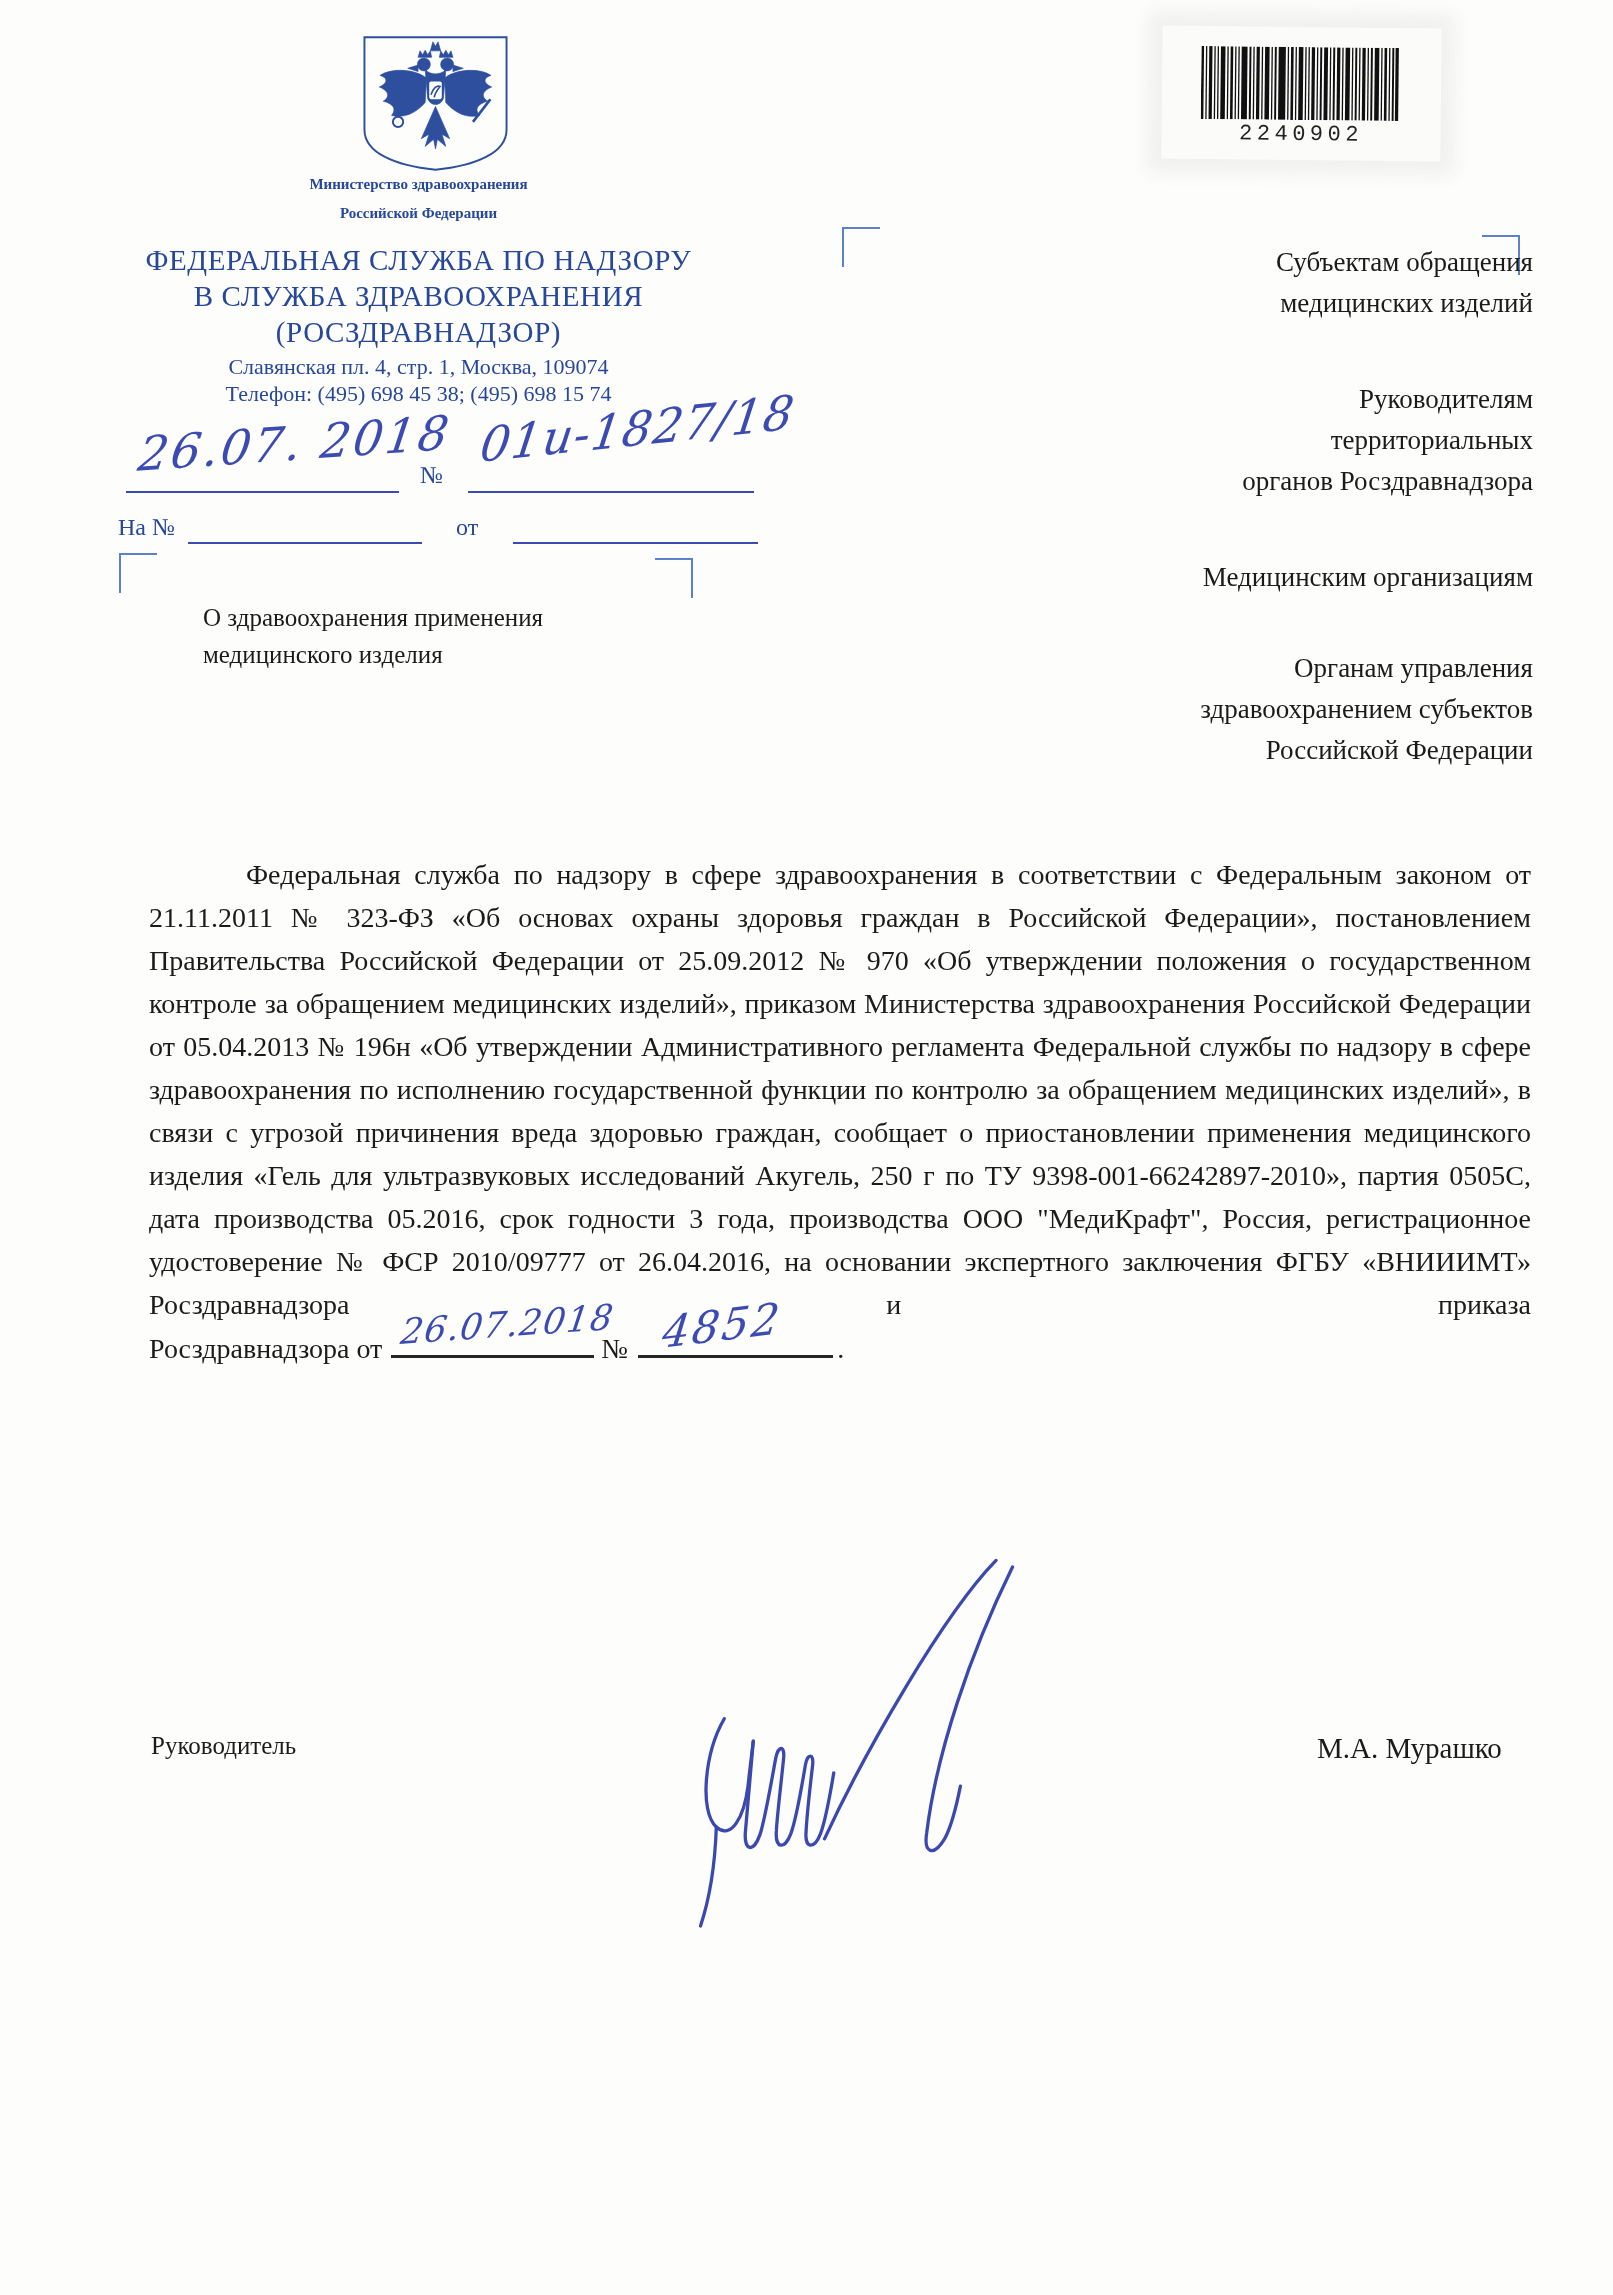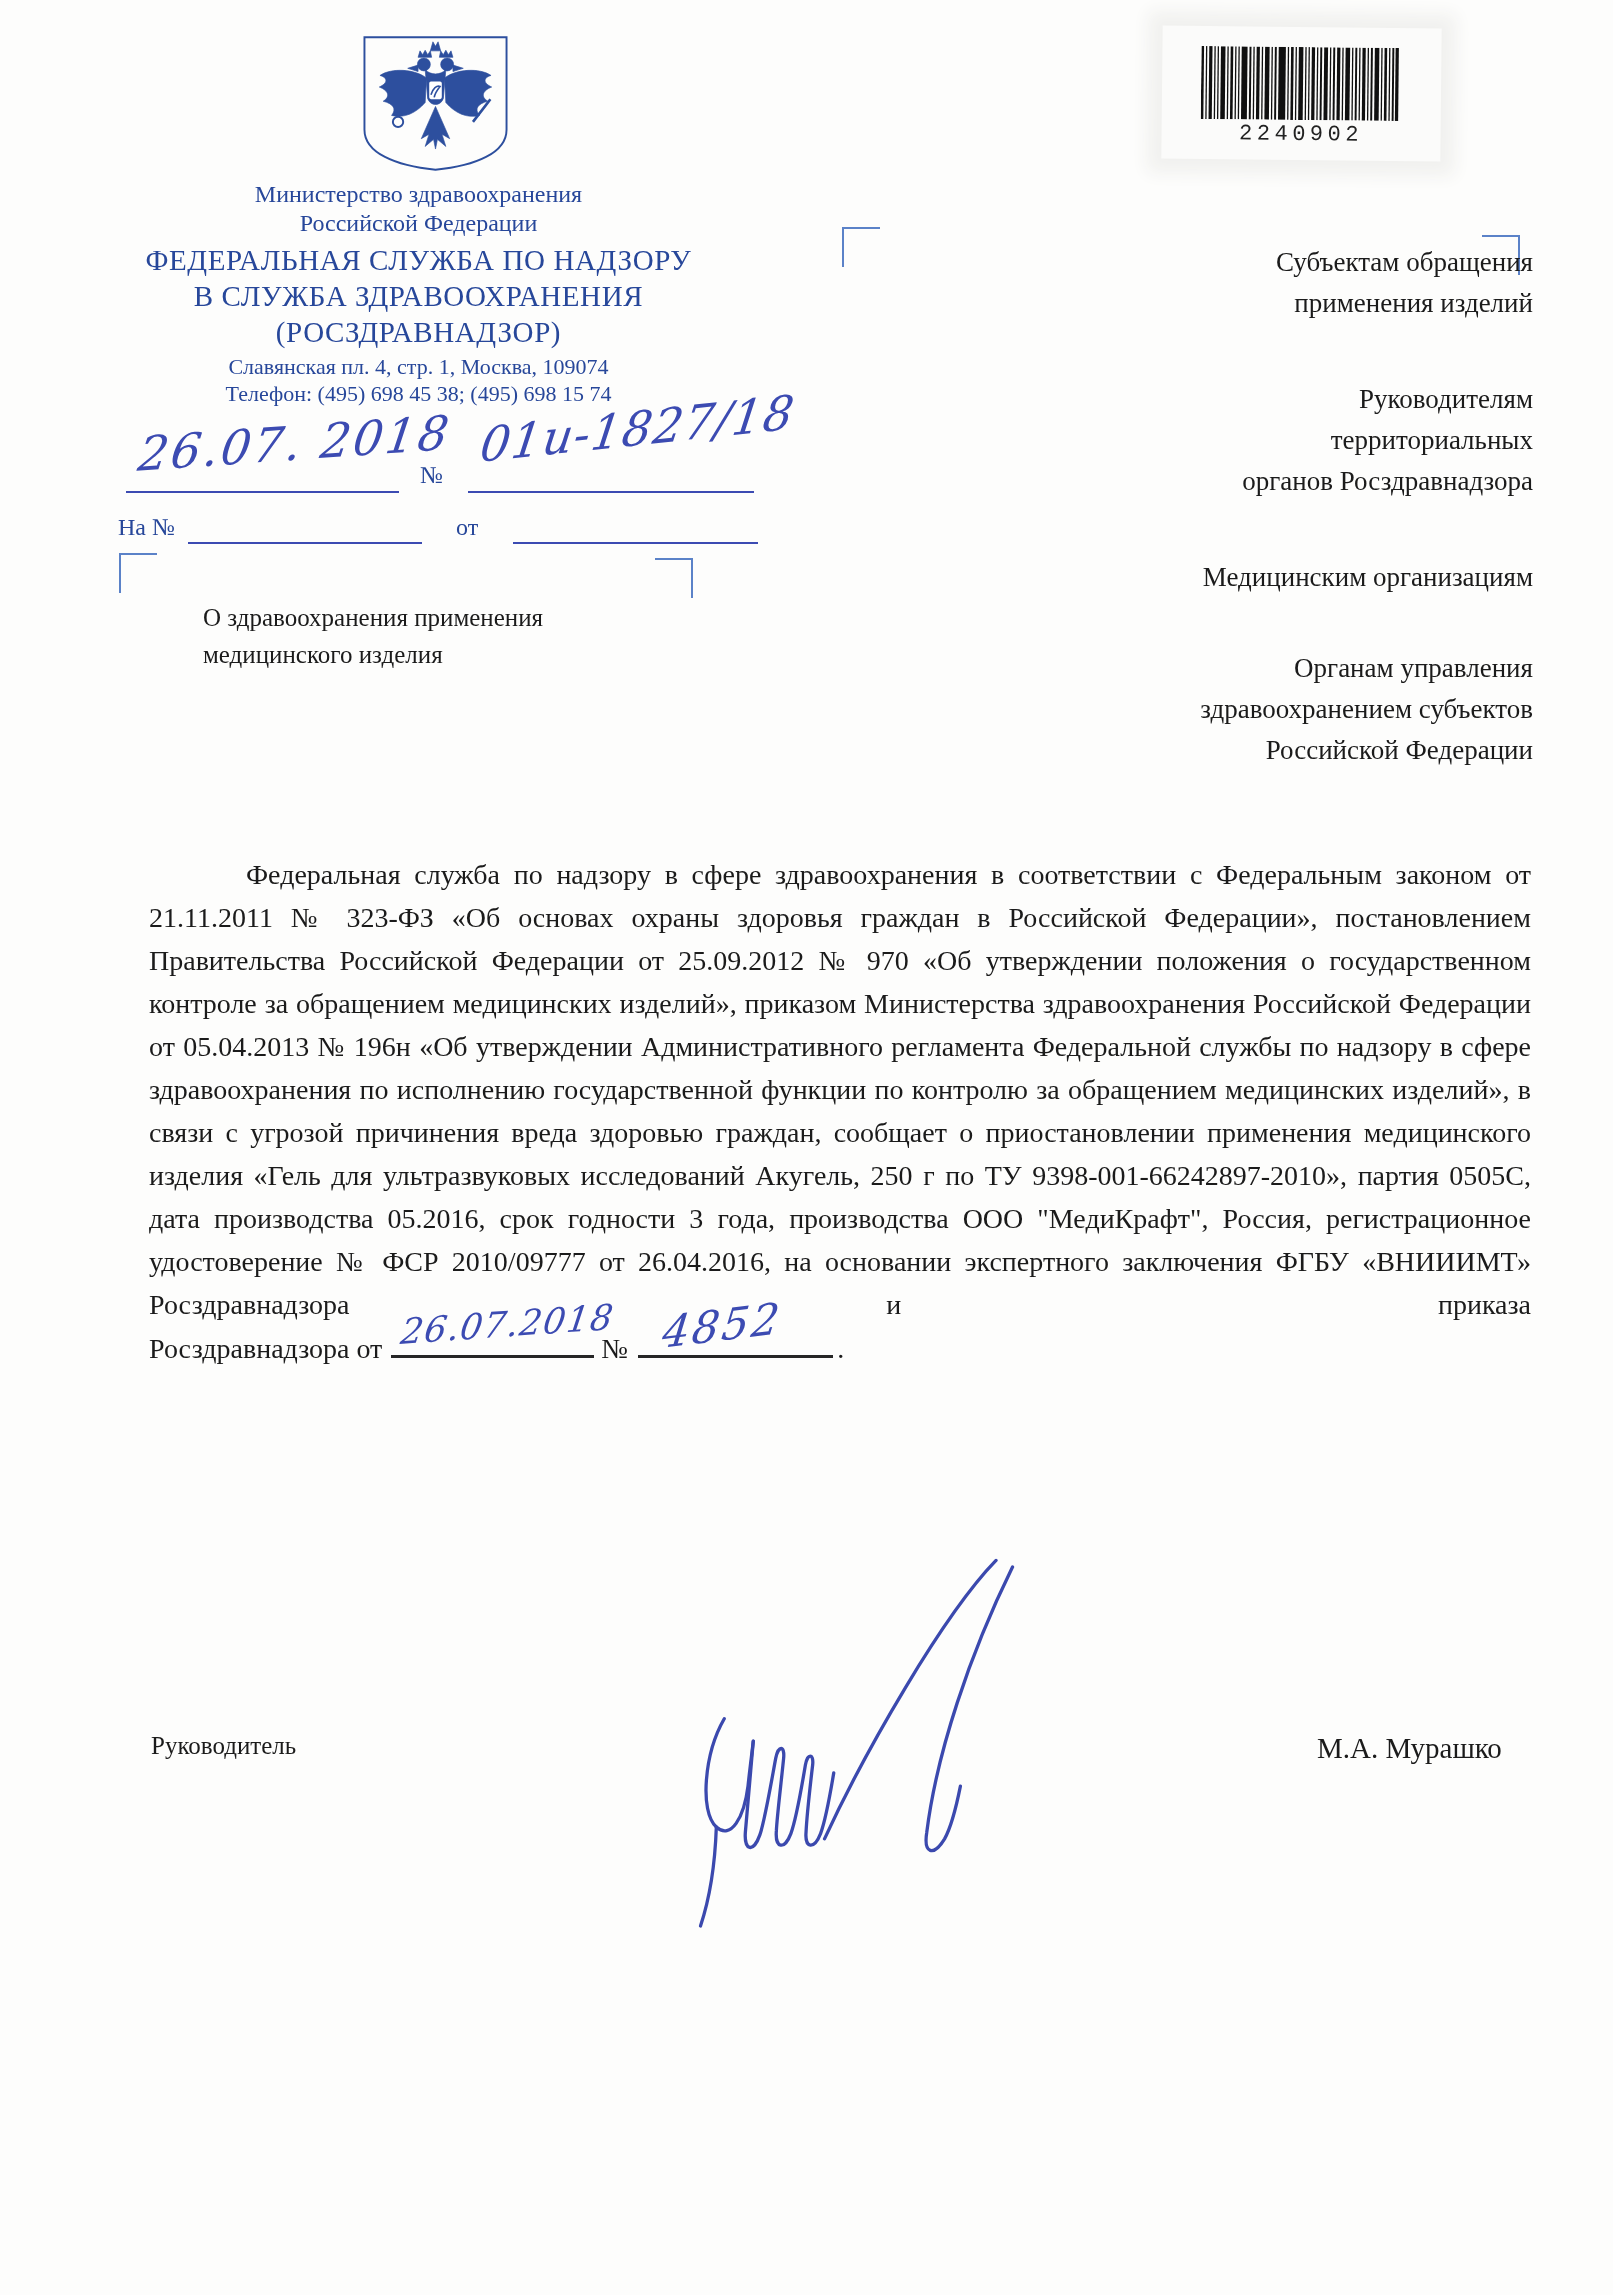--- a/index.html
+++ b/index.html
@@ -14,21 +14,21 @@
     position:relative;
     width:1614px;height:2295px;
     background:#fdfdfc;
     overflow:hidden;
     font-family:"Liberation Serif", serif;
     color:var(--text-black);
   }
   
   .letterhead{position:absolute;left:84px;top:0;width:669px;text-align:center;color:var(--header-blue);}
   .emblem{position:absolute;left:274px;top:34px;width:155px;height:139px;}
-  .ministry{position:absolute;left:0;top:180px;width:100%;font-size:24px;font-weight:normal;line-height:29px;}
+  .ministry{position:absolute;left:0;top:170px;width:100%;font-size:15px;font-weight:bold;line-height:29px;}
   .agency{position:absolute;left:0;top:242px;width:100%;font-size:29px;font-weight:normal;line-height:36px;letter-spacing:0.6px;}
   .contact{position:absolute;left:0;top:353px;width:100%;font-size:22px;line-height:27px;}
   
   .ref-row{position:absolute;left:123px;top:448px;width:649px;height:84px;color:var(--header-blue);}
   .ref-underline{position:absolute;border-bottom:2.6px solid var(--ink-blue);}
   .u-date{left:3.2px;top:0;width:273px;height:45px;}
   .u-num{left:345px;top:0;width:286px;height:45px;}
   .numero{position:absolute;left:297px;top:14.3px;font-size:24px;}
   .hand{
     font-family:"DejaVu Serif", serif;
@@ -193,21 +193,21 @@
           <rect x="294" width="3" height="112"></rect>
         <rect x="299" width="5" height="112"></rect>
       </g>
     </svg>
     <div class="barcode-number">2240902</div>
   </div>
 
   <div class="recipients">
     <div class="rec-g rec-g1">
       <div>Субъектам обращения</div>
-      <div>применения изделий</div>
+      <div>медицинских изделий</div>
     </div>
     <div class="rec-g rec-g2">
       <div>Руководителям</div>
       <div>территориальных</div>
       <div>органов Росздравнадзора</div>
     </div>
     <div class="rec-g rec-g3">
       <div>Медицинским организациям</div>
     </div>
     <div class="rec-g rec-g4">

